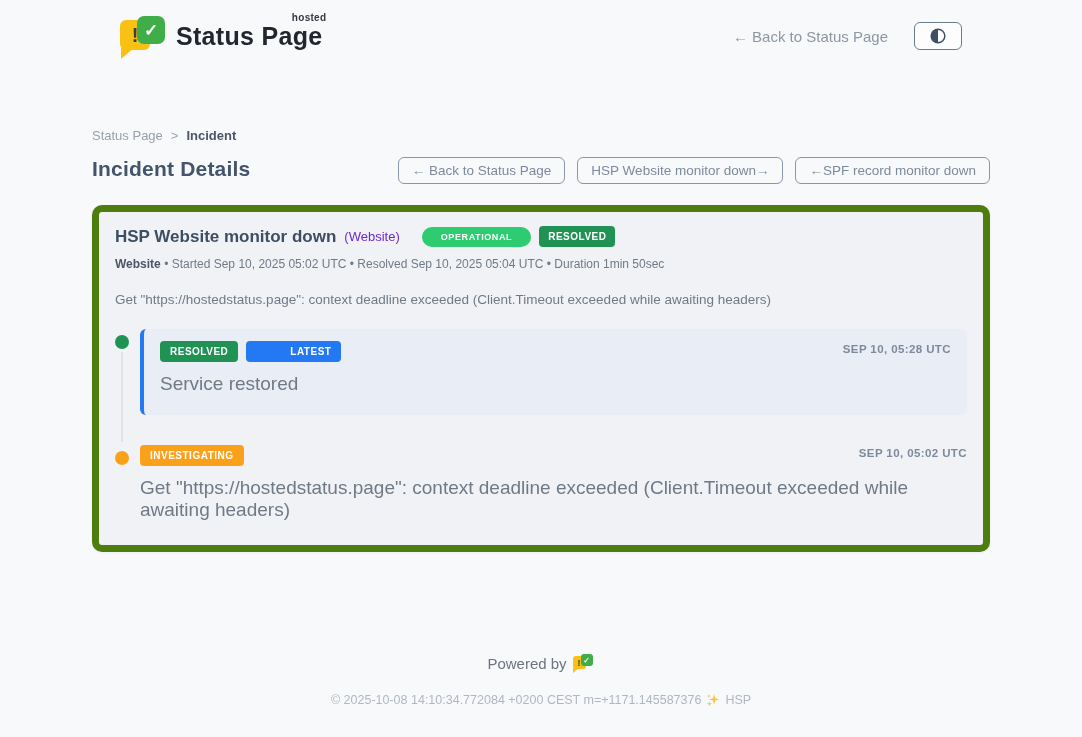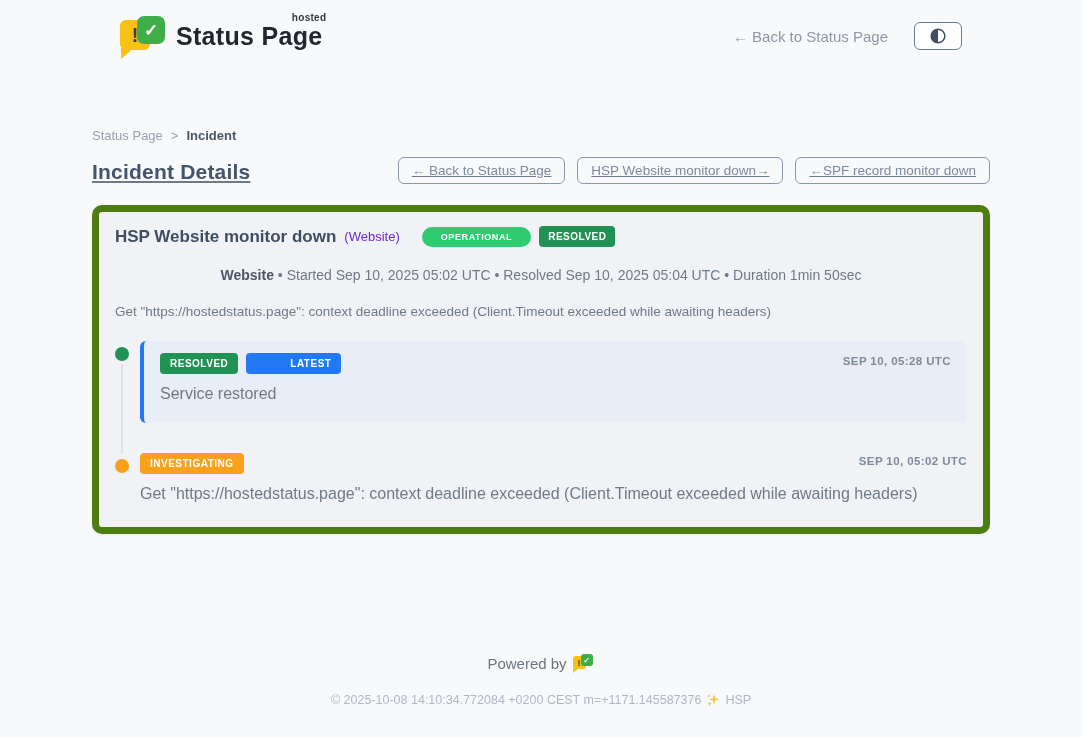--- a/index.html
+++ b/index.html
@@ -24,54 +24,54 @@
   .brand-text { position:relative; font-size:25px; font-weight:700; color:#22262e; letter-spacing:0.3px; }
   .brand-sup { position:absolute; top:-10px; right:-4px; font-size:10px; font-weight:600; color:#33383f; }
   .top-right { display:flex; align-items:center; gap:26px; }
   .back-link { font-size:15px; color:#8d97a5; text-decoration:none; cursor:pointer; }
   .theme-btn { width:48px; height:28px; border:1px solid #6b7c90; border-radius:6px; background:#fdfdfe;
     display:flex; align-items:center; justify-content:center; cursor:pointer; }
   
   .container { margin:0 92px; }
   .breadcrumb { margin-top:70px; font-size:13px; color:#98a1b0; display:flex; gap:8px; align-items:center; }
   .breadcrumb .current { color:#4a5568; font-weight:700; }
-  .heading-row { margin-top:14px; display:flex; justify-content:space-between; align-items:flex-end;text-decoration:underline; }
+  .heading-row { margin-top:14px; display:flex; justify-content:space-between; align-items:flex-start; }
   h1 { font-size:21px; font-weight:700; color:#44546a; letter-spacing:0.2px; }
   .nav-btns { display:flex; gap:12px; }
   .nav-btn { border:1px solid #8b97a8; border-radius:6px; background:transparent; padding:5px 13px;
     font-family:inherit; font-size:13.5px; color:#7d8a9c; cursor:pointer; white-space:nowrap; }
   
   .card { margin-top:21px; background:#f1f2f5; border:7px solid #4d7c0f; border-radius:10px;
     padding:14px 16px 20px 16px; box-shadow:0 1px 3px rgba(90,100,120,0.08); }
   .card-title-row { display:flex; align-items:center; gap:8px; }
   .card-title { font-size:17px; font-weight:700; color:#3d4e63; }
   .card-component { font-size:13px; color:#6d28d9; }
   .badges { display:flex; gap:8px; margin-left:14px; align-items:center; }
   .badge-pill { background:#2ecc71; color:#fff; font-size:9px; font-weight:700; letter-spacing:0.6px;
     padding:5px 19px; border-radius:999px; }
   .badge-square { background:#1f9254; color:#fff; font-size:10px; font-weight:700; letter-spacing:0.5px;
     padding:5px 9px; border-radius:4px; }
-  .meta { margin-top:20px; font-size:14px; color:#6f7a87;text-align:center; }
+  .meta { margin-top:10px; font-size:12px; color:#6f7a87; }
   .meta b { color:#4a5568; }
   .description { margin-top:21px; font-size:13.5px; color:#6f7a87; }
   
   .timeline { margin-top:22px; position:relative; }
   .t-line { position:absolute; left:6px; top:14px; height:99px; width:2px; background:#e0e2e8; }
   .t-item { position:relative; padding-left:0; margin-bottom:30px; }
   .t-item:last-child { margin-bottom:4px; }
   .t-dot { position:absolute; left:0; top:6px; width:14px; height:14px; border-radius:50%;
     box-shadow:0 0 0 3px #f1f2f5; z-index:1; }
   .t-content { margin-left:25px; position:relative; }
   .t-content.highlight { background:#e9edf5; border-left:4px solid #2379f4; border-radius:6px;
     padding:12px 16px 20px 16px; }
   .t-head { display:flex; align-items:center; gap:8px; }
   .t-badge { color:#fff; font-size:10px; font-weight:700; letter-spacing:0.5px; padding:5px 10px; border-radius:4px; }
   .t-time { position:absolute; right:0; top:2px; font-size:11.5px; font-weight:600; color:#7d8a9c; letter-spacing:0.4px; }
   .t-content.highlight .t-time { right:16px; top:14px; }
-  .t-msg { margin-top:11px; font-size:16px; color:#6f7a87; }
+  .t-msg { margin-top:11px; font-size:19px; color:#6f7a87; }
   
   .footer { position:absolute; left:0; right:0; top:652px; text-align:center; }
   .powered { display:flex; justify-content:center; align-items:center; gap:6px; font-size:15px; color:#6b7480; }
   .mini-logo { position:relative; width:22px; height:22px; display:inline-block; }
   .mini-bubble { position:absolute; left:0; top:4px; width:13px; height:13px; background:#f9c113; border-radius:3px;
     display:flex; align-items:center; justify-content:center; color:#3a3f45; font-weight:900; font-size:9px; }
   .mini-bubble::after { content:""; position:absolute; left:0; bottom:-4px; width:0; height:0;
     border-top:5px solid #f9c113; border-right:6px solid transparent; }
   .mini-check { position:absolute; left:8px; top:2px; width:12px; height:12px; background:#3fae49; border-radius:3px;
     display:flex; align-items:center; justify-content:center; color:#fff; font-weight:700; font-size:8px; }

